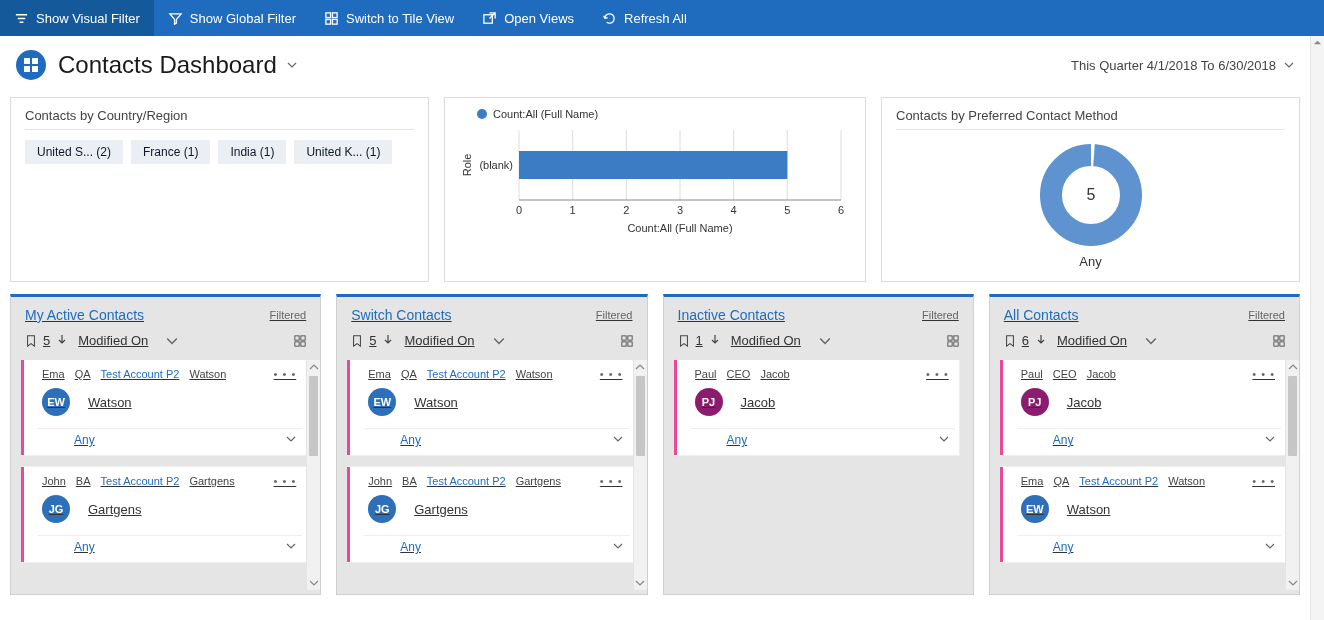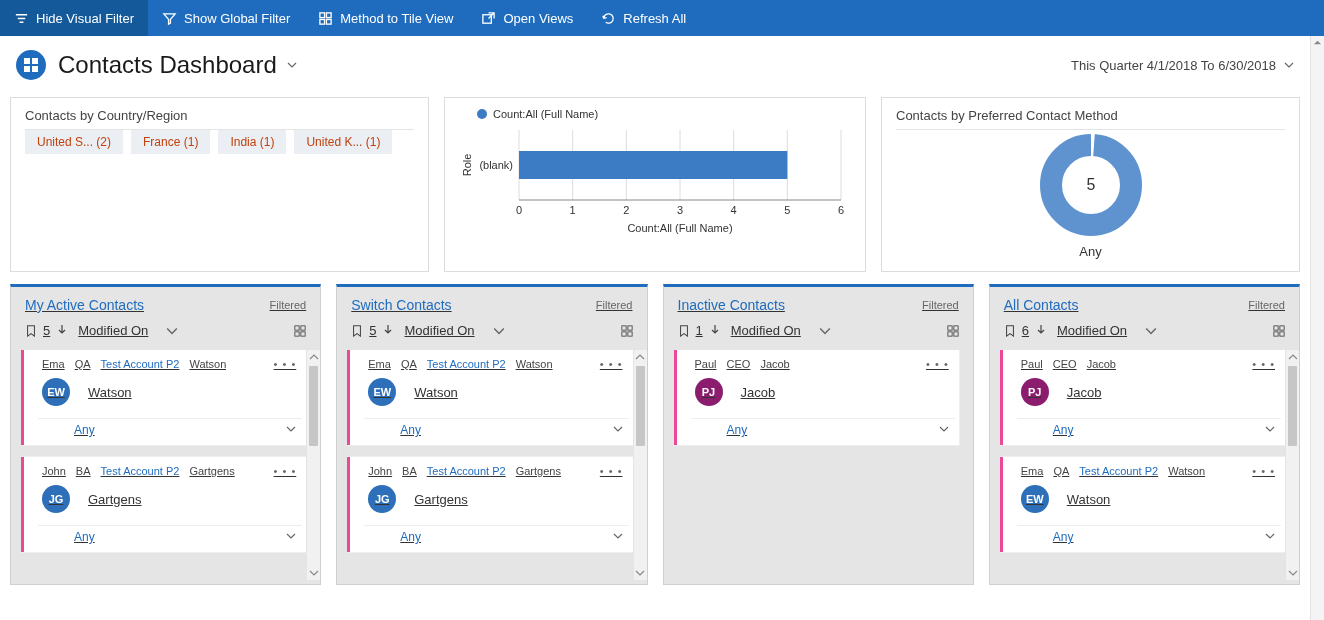--- a/index.html
+++ b/index.html
@@ -13,23 +13,23 @@
   .header { display: flex; align-items: center; padding: 14px 16px 12px 16px; }
   .header .icon-badge { width: 30px; height: 30px; border-radius: 50%; background: #1f6cbf; display: flex; align-items: center; justify-content: center; margin-right: 12px; }
   .header .icon-badge svg { width: 16px; height: 16px; fill: #fff; }
   .header h1 { font-weight: 400; font-size: 24px; color: #1a1a1a; }
   .header .chev { margin-left: 10px; display: inline-flex; }
   .header .spacer { flex: 1; }
   .header .range { display: flex; align-items: center; gap: 8px; color: #444; font-size: 13px; }
   
   .grid-row { display: flex; padding: 5px 10px 6px 10px; gap: 15px; }
   .panel { flex: 1; border: 1px solid #dcdcdc; background: #fff; padding: 10px 14px 12px 14px; }
-  .panel-title { font-size: 13px; color: #444; padding-bottom: 6px; border-bottom: 1px solid #e4e4e4; }
+  .panel-title { font-size: 13px; color: #444; padding-bottom: 6px; border-bottom: 1px solid #e4e4e4; margin-bottom: 10px; }
   .chips { display: flex; gap: 8px; flex-wrap: wrap; }
-  .chip { background: #ebeef2; color: #c2410c; padding: 5px 12px; font-size: 12px; cursor: pointer; }
+  .chip { background: #ebeef2; color: #0f172a; padding: 5px 12px; font-size: 12px; cursor: pointer; }
   
   svg.chart { display: block; margin: 0 auto; }
   
   .list-row { display: flex; padding: 6px 10px 10px 10px; gap: 15px; }
   .list-panel { flex: 1; border: 1px solid #cfcfcf; border-top: 3px solid #1f6cbf; background: #e5e5e5; display: flex; flex-direction: column; min-width: 0; text-decoration: underline; }
   .list-header { display: flex; align-items: center; justify-content: space-between; padding: 10px 14px 6px 14px; }
   .list-title { color: #1f6cbf; font-size: 14px; }
   .filtered { font-size: 11px; color: #666; }
   .list-sub { display: flex; align-items: center; justify-content: space-between; padding: 4px 14px 8px 14px; font-size: 13px; color: #333; }
   .list-sub .left { display: flex; align-items: center; gap: 10px; }
@@ -66,36 +66,36 @@
   .sort-item { display:flex; align-items:center; gap:18px; cursor:pointer;}
 </style>
 </head>
 <body>
 
 <div class="topbar" id="topbar">
     <div class="item active">
       <svg xmlns="http://www.w3.org/2000/svg" viewBox="0 0 16 16" fill="none" stroke="#fff" stroke-width="1.4">
         <path d="M2 4h12M4 8h8M6 12h4"></path>
       </svg>
-      <span>Hide Visual Filter</span>
+      <span>Show Visual Filter</span>
     </div>
     <div class="item">
       <svg xmlns="http://www.w3.org/2000/svg" viewBox="0 0 16 16" fill="none" stroke="#fff" stroke-width="1.4">
         <path d="M2 3h12l-5 6v4l-2 1v-5z"></path>
       </svg>
       <span>Show Global Filter</span>
     </div>
     <div class="item">
       <svg xmlns="http://www.w3.org/2000/svg" viewBox="0 0 16 16" fill="none" stroke="#fff" stroke-width="1.4">
         <rect x="2" y="2" width="5" height="5"></rect>
         <rect x="9" y="2" width="5" height="5"></rect>
         <rect x="2" y="9" width="5" height="5"></rect>
         <rect x="9" y="9" width="5" height="5"></rect>
       </svg>
-      <span>Method to Tile View</span>
+      <span>Switch to Tile View</span>
     </div>
     <div class="item">
       <svg xmlns="http://www.w3.org/2000/svg" viewBox="0 0 16 16" fill="none" stroke="#fff" stroke-width="1.4">
         <rect x="2" y="4" width="9" height="9"></rect>
         <path d="M8 2h6v6M14 2l-6 6"></path>
       </svg>
       <span>Open Views</span>
     </div>
     <div class="item">
       <svg xmlns="http://www.w3.org/2000/svg" viewBox="0 0 16 16" fill="none" stroke="#fff" stroke-width="1.4">

